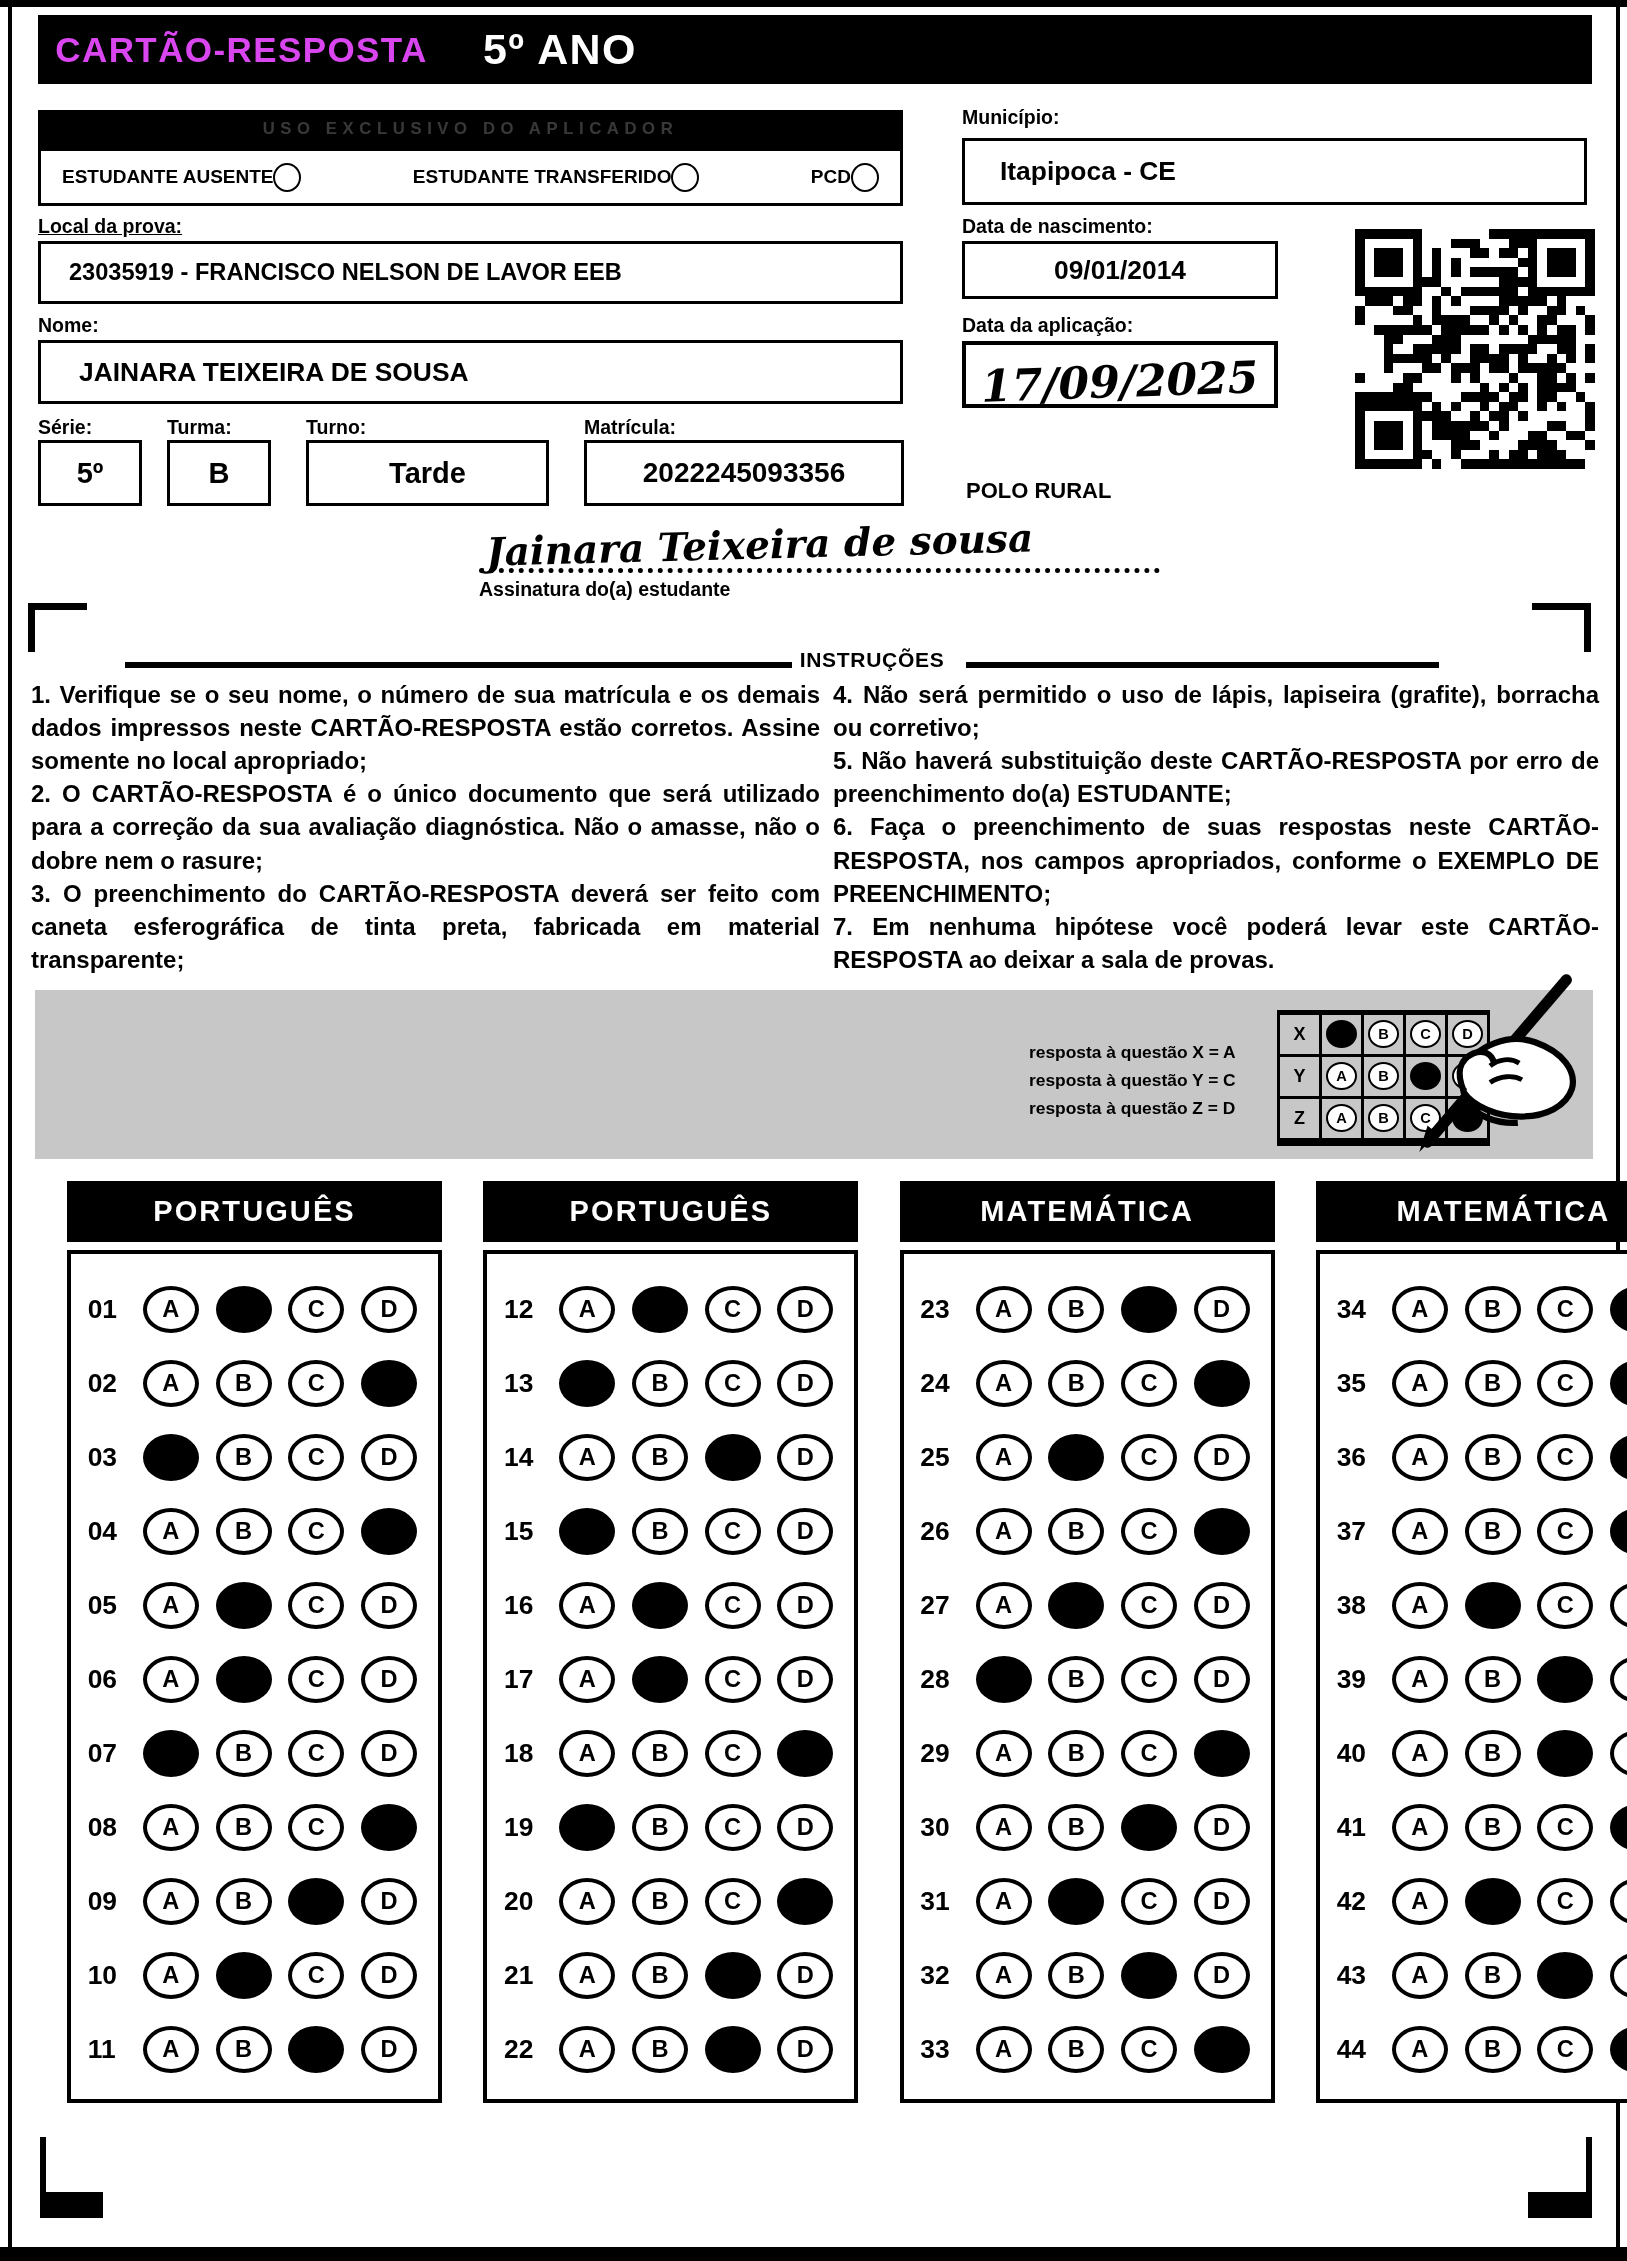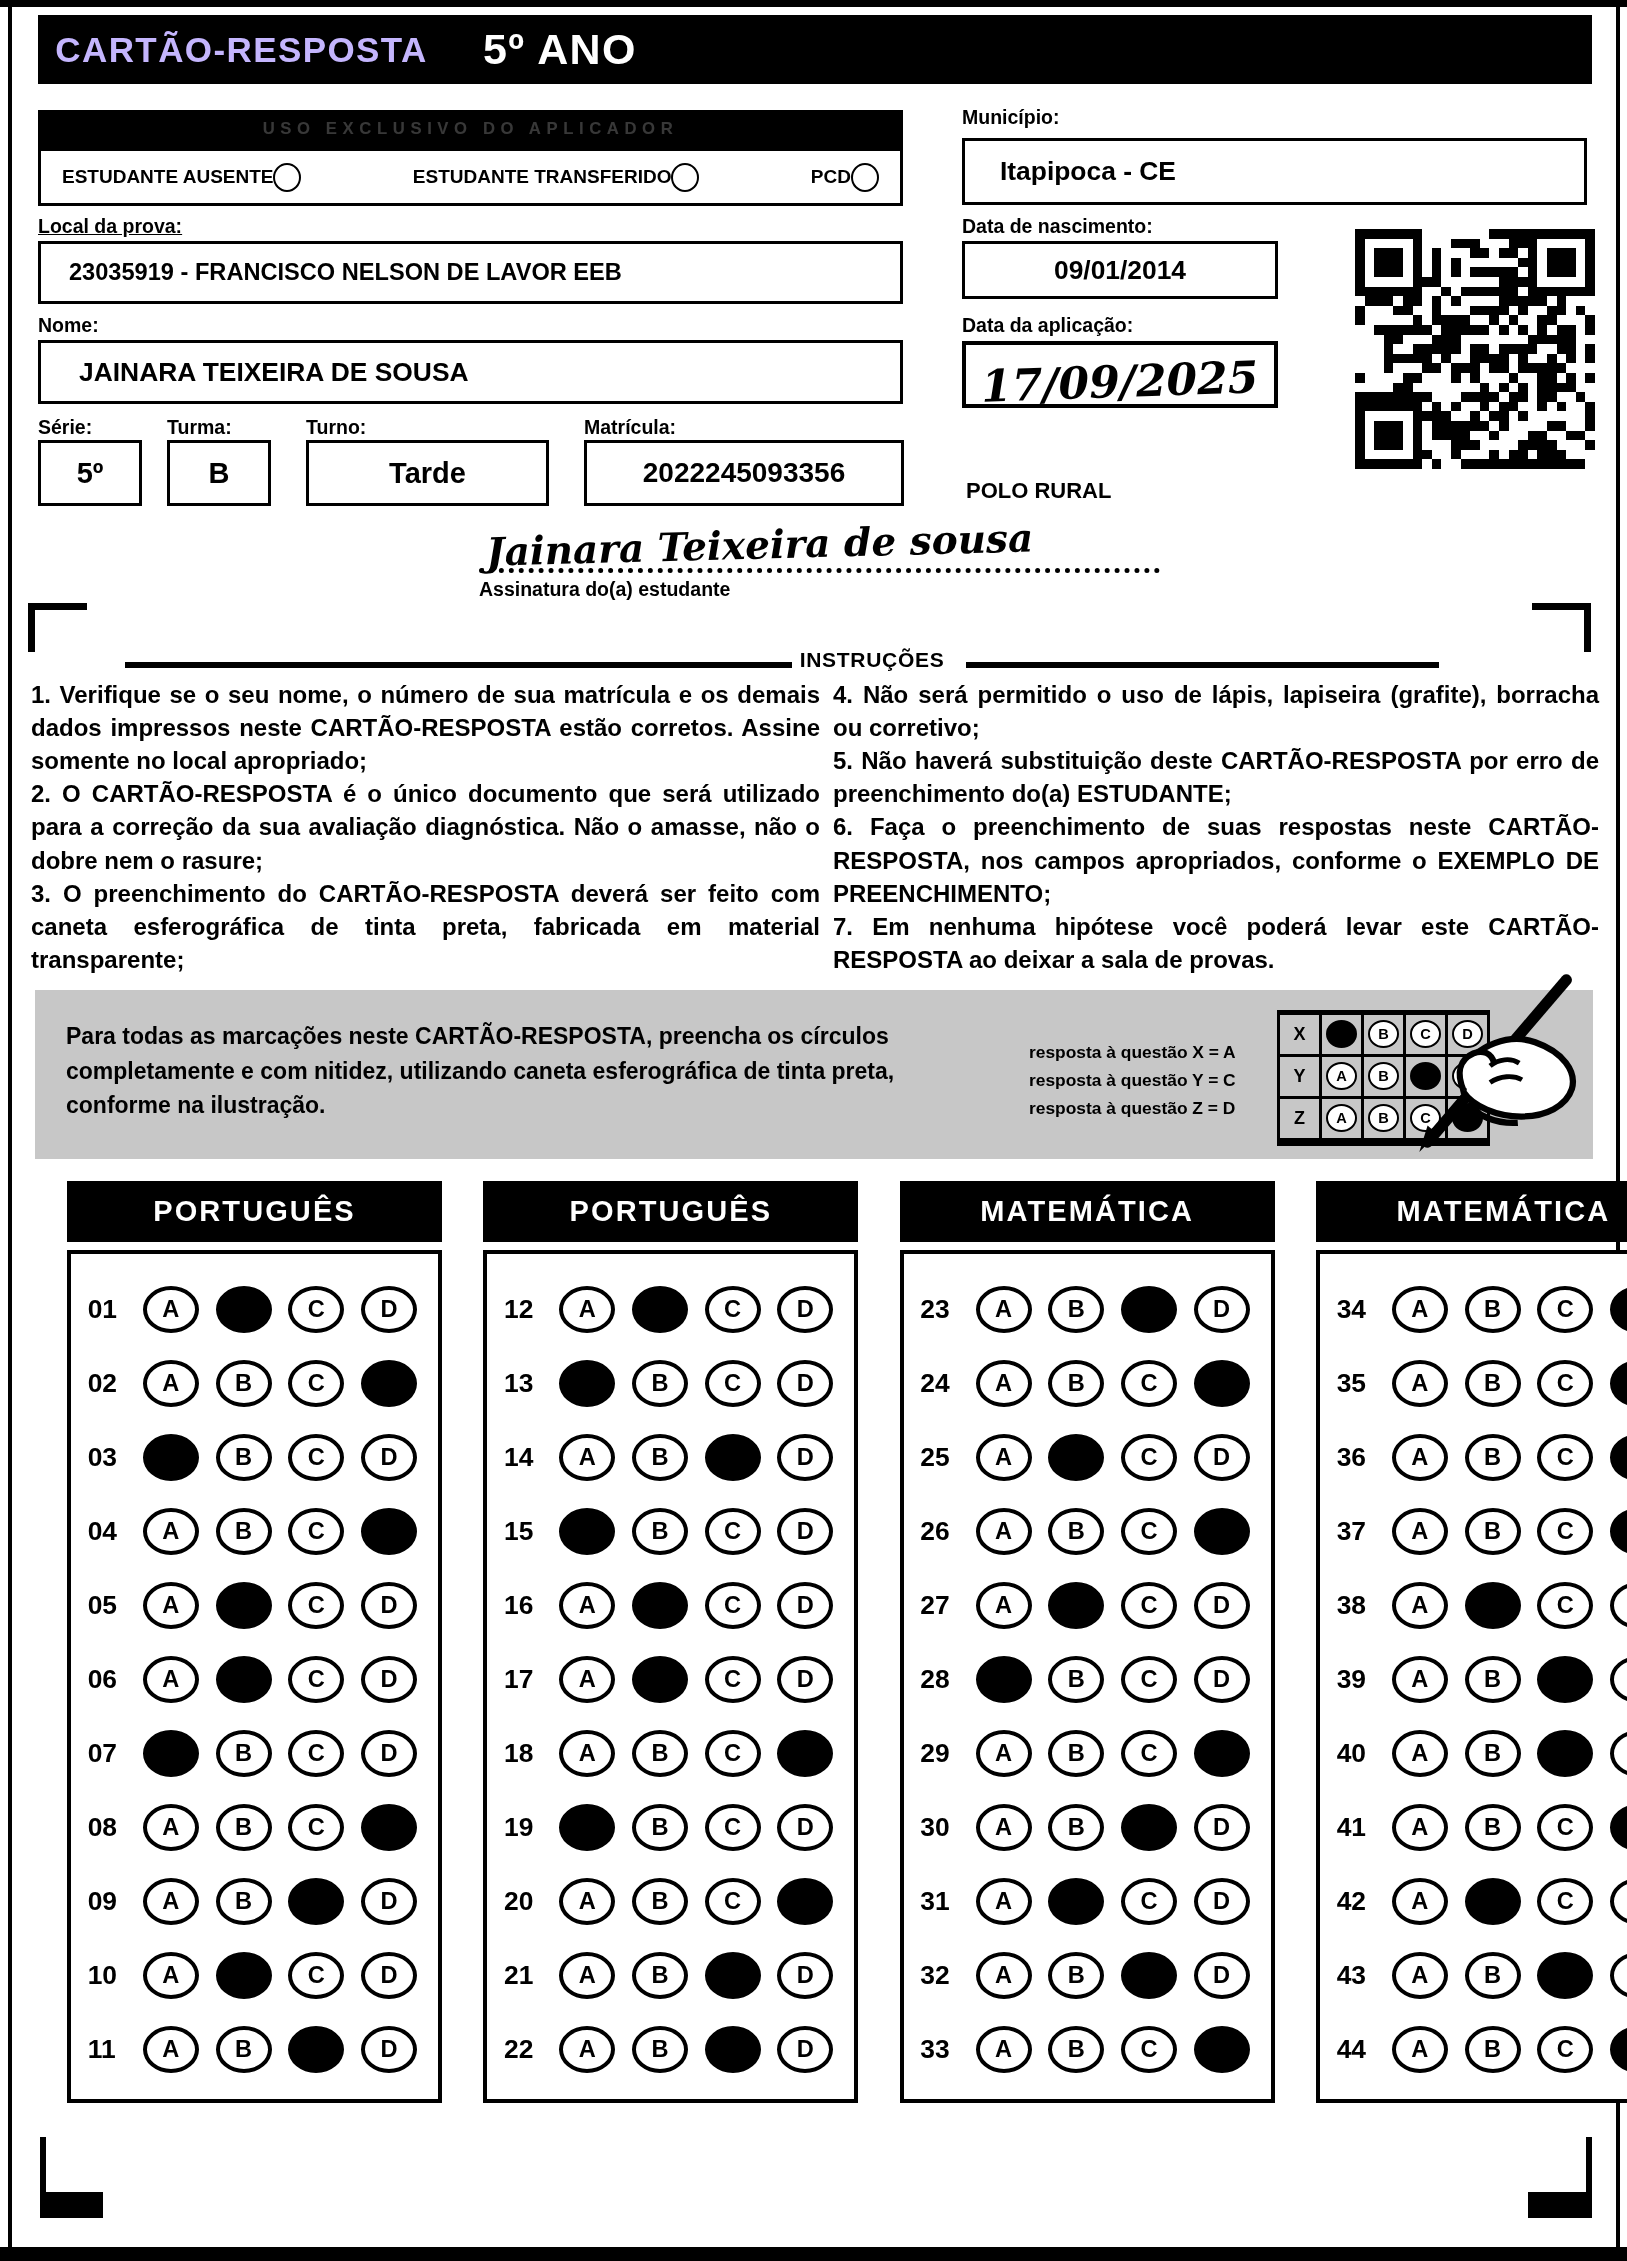--- a/index.html
+++ b/index.html
@@ -12,21 +12,21 @@
     overflow:hidden;
   }
   .abs{position:absolute;}
   .bar{background:#000;}
   .label{font-weight:bold;font-size:19.5px;}
   .fieldbox{border:3.5px solid #000;display:flex;align-items:center;background:#fff;box-sizing:border-box;}
   .fieldvalue{font-weight:bold;}
 
   
   #header{left:38px;top:15.3px;width:1554px;height:69px;display:flex;}
-  #hdr-left{background:#000;color:#c4b5fd;width:407px;display:flex;align-items:center;justify-content:center;
+  #hdr-left{background:#000;color:#d946ef;width:407px;display:flex;align-items:center;justify-content:center;
             font-size:35px;font-weight:bold;letter-spacing:1.4px;}
   #hdr-mid{border:4.2px solid #000;box-sizing:border-box;background:#fff;width:542px;display:flex;align-items:center;justify-content:center;
            font-size:31px;font-weight:800;}
   #hdr-right{background:#000;color:#fff;flex:1;display:flex;align-items:center;font-size:43px;font-weight:bold;padding-left:38px;letter-spacing:1.4px;}
 
   #fadebar{left:38px;top:110px;width:865px;height:38px;background:#000;display:flex;align-items:center;justify-content:center;}
   #fadebar span{color:rgba(255,255,255,0.22);font-size:16.7px;font-weight:bold;letter-spacing:5.6px;}
 
   #municipio-label{left:962px;top:106px;}
   #checkbox-box{left:38px;top:148px;width:865px;height:58px;border:3.5px solid #000;box-sizing:border-box;
@@ -837,21 +837,20 @@
       <p>3. O preenchimento do CARTÃO-RESPOSTA deverá ser feito com caneta esferográfica de tinta preta, fabricada em material transparente;</p>
     </div>
   <div class="abs instr-col" id="instr-right">
       <p>4. Não será permitido o uso de lápis, lapiseira (grafite), borracha ou corretivo;</p>
       <p>5. Não haverá substituição deste CARTÃO-RESPOSTA por erro de preenchimento do(a) ESTUDANTE;</p>
       <p>6. Faça o preenchimento de suas respostas neste CARTÃO-RESPOSTA, nos campos apropriados, conforme o EXEMPLO DE PREENCHIMENTO;</p>
       <p>7. Em nenhuma hipótese você poderá levar este CARTÃO-RESPOSTA ao deixar a sala de provas.</p>
     </div>
 
   <div class="abs" id="example">
-    <div id="ex-text">Para todas as marcações neste CARTÃO-RESPOSTA, preencha os círculos completamente e com nitidez, utilizando caneta esferográfica de tinta preta, conforme na ilustração.</div>
     <div id="ex-legend">
         <div>resposta à questão X = A</div>
         <div>resposta à questão Y = C</div>
         <div>resposta à questão Z = D</div>
       </div>
     <table id="ex-grid">
         <tbody>
           <tr>
             <td class="ex-rowlabel">X</td>
             <td>

